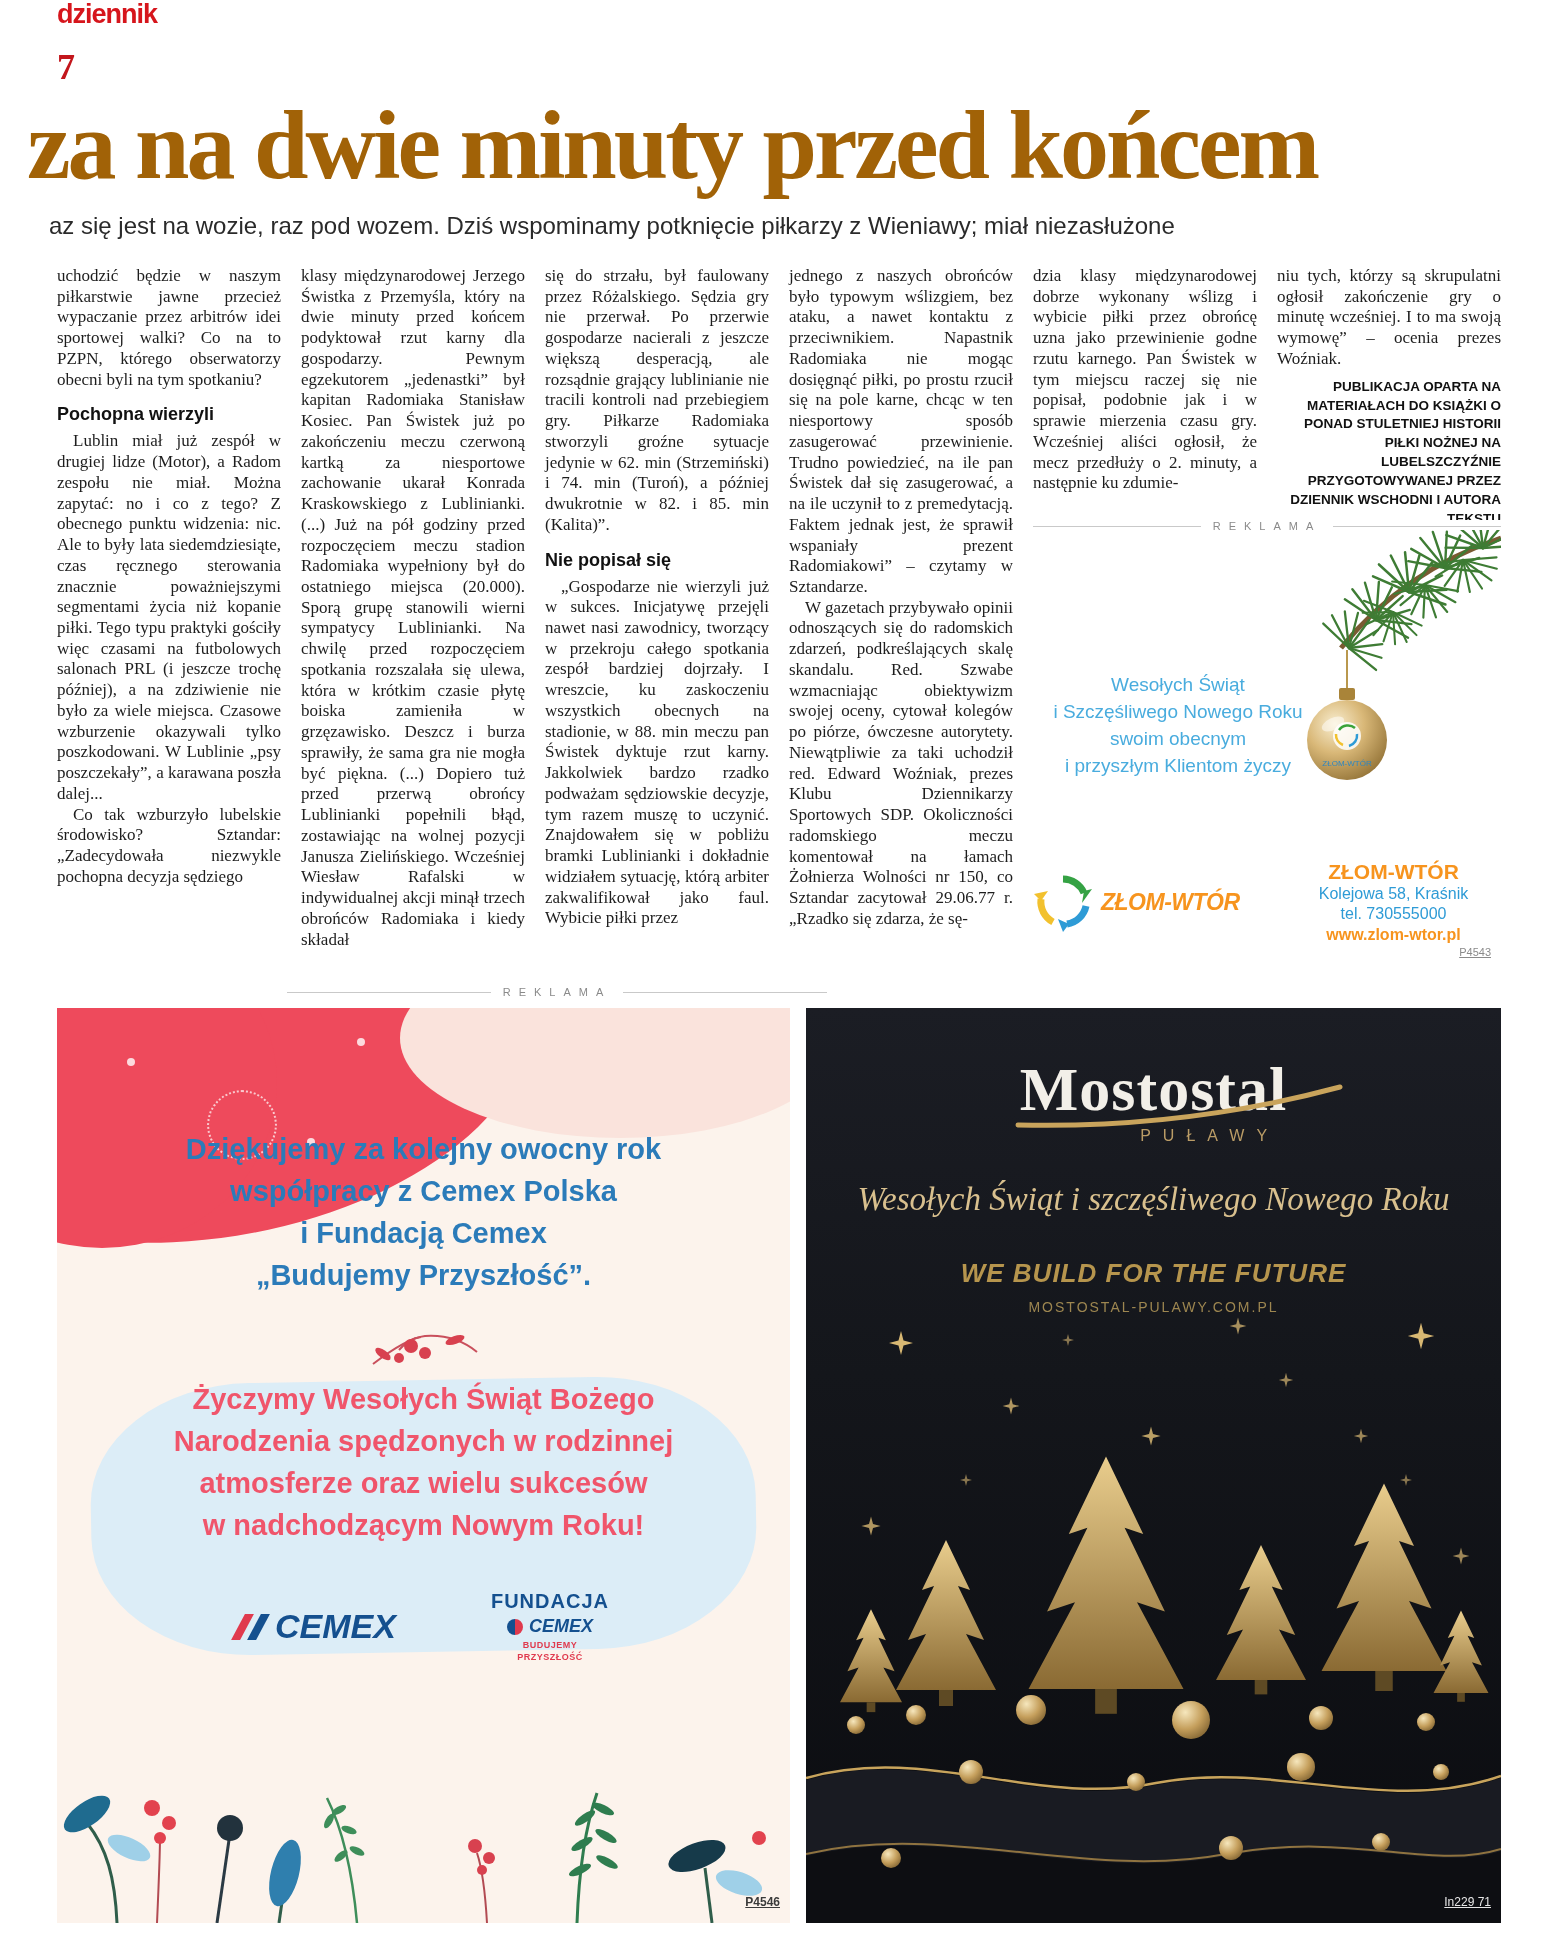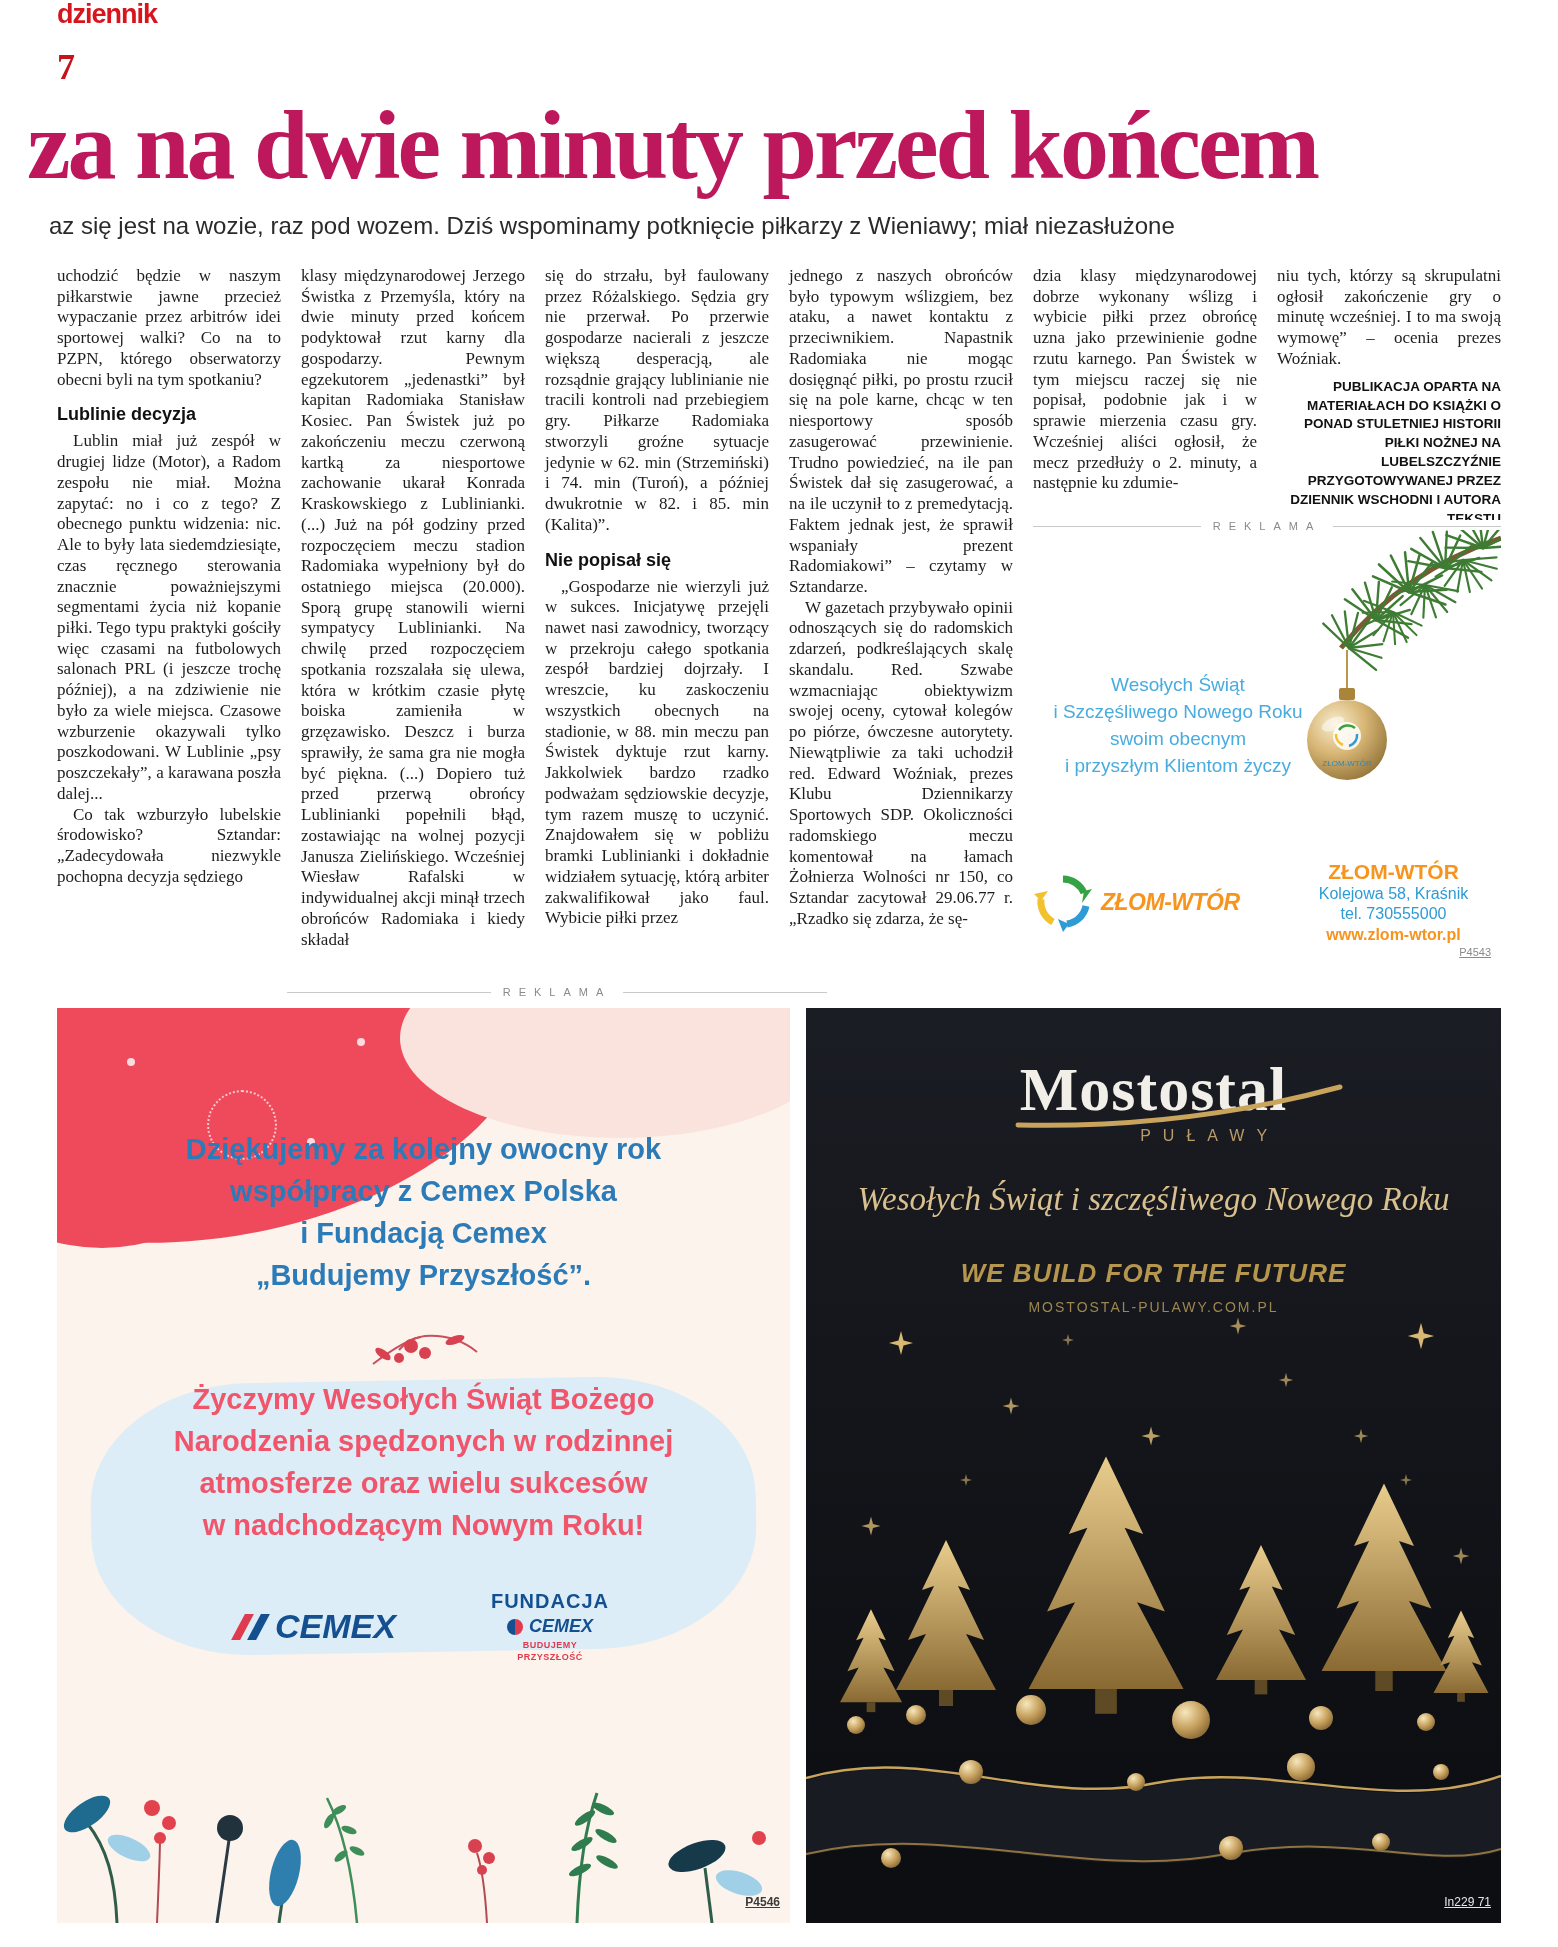--- a/index.html
+++ b/index.html
@@ -10,21 +10,21 @@
   }
   .page { position: relative; width: 1444px; margin: 0 auto; padding-top: 48px; }
 
   
   .folio { display: flex; justify-content: flex-end; align-items: baseline; gap: 16px; height: 40px; flex-direction: column; }
   .folio-date { font: 18px "Liberation Sans", sans-serif; color: #4a4a4a; }
   .folio-logo { font: 800 27px "Liberation Sans", sans-serif; color: #d6151c; letter-spacing: -1px; }
   .folio-page { font: 700 36px "Liberation Serif", serif; color: #c3161c; }
 
   
-  .headline { font: 700 98px/1 "Liberation Serif", serif; letter-spacing: -3px; color: #be185d;
+  .headline { font: 700 98px/1 "Liberation Serif", serif; letter-spacing: -3px; color: #a16207;
     margin: 8px 0 18px -30px; white-space: nowrap; }
   .subhead { font: 24px "Liberation Sans", sans-serif; color: #2a2a2a; margin: 0 0 26px -8px; white-space: nowrap; }
 
   
   .article { display: flex; gap: 20px; height: 706px; overflow: hidden; }
   .col { width: 224px; flex: 0 0 auto; font-size: 17px; line-height: 1.22; text-align: justify;
     hyphens: auto; -webkit-hyphens: auto; }
   .col p { margin: 0; }
   .col > p:not(:first-child) { text-indent: 16px; }
   .col h3 { font: 700 18px "Liberation Sans", sans-serif; margin: 14px 0 6px; color: #111; }
@@ -114,21 +114,21 @@
     <span class="folio-logo">dziennik</span>
     <span class="folio-page">7</span>
   </header>
 
   <h1 class="headline">za na dwie minuty przed końcem</h1>
   <p class="subhead">az się jest na wozie, raz pod wozem. Dziś wspominamy potknięcie piłkarzy z Wieniawy; miał niezasłużone</p>
 
   <section class="article">
     <div class="col">
         <p>uchodzić będzie w naszym piłkarstwie jawne przecież wypaczanie przez arbitrów idei sportowej walki? Co na to PZPN, którego obserwatorzy obecni byli na tym spotkaniu?</p>
-        <h3>Lublinie decyzja</h3>
+        <h3>Pochopna wierzyli</h3>
         <p>Lublin miał już zespół w drugiej lidze (Motor), a Radom zespołu nie miał. Można zapytać: no i co z tego? Z obecnego punktu widzenia: nic. Ale to były lata siedemdziesiąte, czas ręcznego sterowania znacznie poważniejszymi segmentami życia niż kopanie piłki. Tego typu praktyki gościły więc czasami na futbolowych salonach PRL (i jeszcze trochę później), a na zdziwienie nie było za wiele miejsca. Czasowe wzburzenie okazywali tylko poszkodowani. W Lublinie „psy poszczekały”, a karawana poszła dalej...</p>
         <p>Co tak wzburzyło lubelskie środowisko? Sztandar: „Zadecydowała niezwykle pochopna decyzja sędziego</p>
       </div>
     <div class="col">
         <p>klasy międzynarodowej Jerzego Świstka z Przemyśla, który na dwie minuty przed końcem podyktował rzut karny dla gospodarzy. Pewnym egzekutorem „jedenastki” był kapitan Radomiaka Stanisław Kosiec. Pan Świstek już po zakończeniu meczu czerwoną kartką za niesportowe zachowanie ukarał Konrada Kraskowskiego z Lublinianki. (...) Już na pół godziny przed rozpoczęciem meczu stadion Radomiaka wypełniony był do ostatniego miejsca (20.000). Sporą grupę stanowili wierni sympatycy Lublinianki. Na chwilę przed rozpoczęciem spotkania rozszalała się ulewa, która w krótkim czasie płytę boiska zamieniła w grzęzawisko. Deszcz i burza sprawiły, że sama gra nie mogła być piękna. (...) Dopiero tuż przed przerwą obrońcy Lublinianki popełnili błąd, zostawiając na wolnej pozycji Janusza Zielińskiego. Wcześniej Wiesław Rafalski w indywidualnej akcji minął trzech obrońców Radomiaka i kiedy składał</p>
       </div>
     <div class="col">
         <p>się do strzału, był faulowany przez Różalskiego. Sędzia gry nie przerwał. Po przerwie gospodarze nacierali z jeszcze większą desperacją, ale rozsądnie grający lublinianie nie tracili kontroli nad przebiegiem gry. Piłkarze Radomiaka stworzyli groźne sytuacje jedynie w 62. min (Strzemiński) i 74. min (Turoń), a później dwukrotnie w 82. i 85. min (Kalita)”.</p>
         <h3>Nie popisał się</h3>
         <p>„Gospodarze nie wierzyli już w sukces. Inicjatywę przejęli nawet nasi zawodnicy, tworzący w przekroju całego spotkania zespół bardziej dojrzały. I wreszcie, ku zaskoczeniu wszystkich obecnych na stadionie, w 88. min meczu pan Świstek dyktuje rzut karny. Jakkolwiek bardzo rzadko podważam sędziowskie decyzje, tym razem muszę to uczynić. Znajdowałem się w pobliżu bramki Lublinianki i dokładnie widziałem sytuację, którą arbiter zakwalifikował jako faul. Wybicie piłki przez</p>

